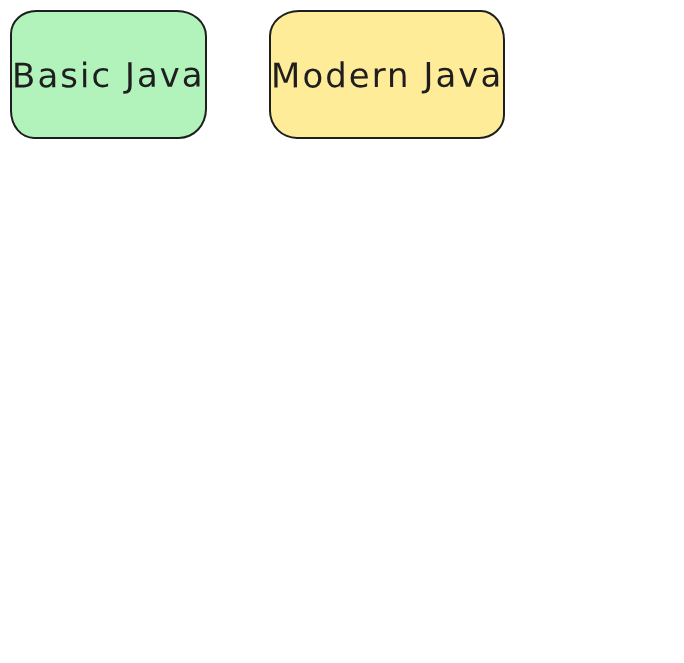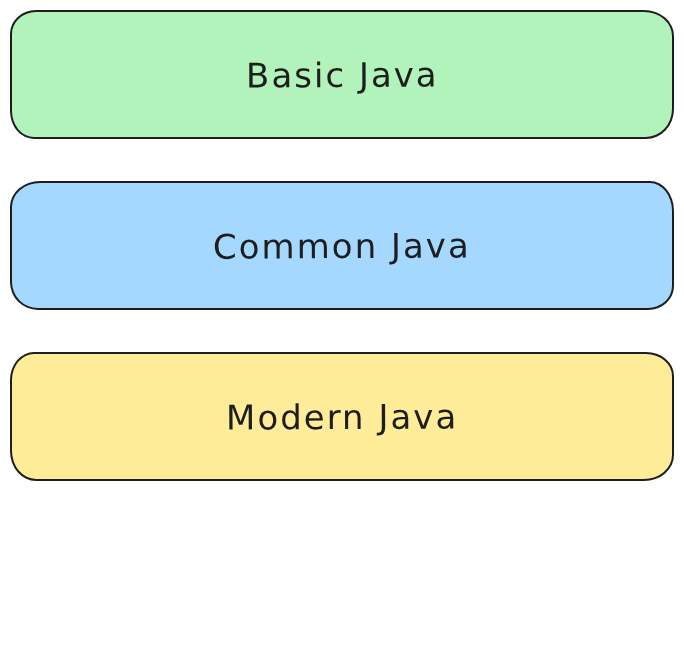--- a/index.html
+++ b/index.html
@@ -8,21 +8,20 @@
     background: #ffffff;
   }
   .canvas {
     position: relative;
     width: 684px;
     height: 663px;
     background: #ffffff;
     box-sizing: border-box;
     padding-top: 10px;
     display: flex;
-    flex-direction: column;
     gap: 42px;
     font-family: "DejaVu Sans", sans-serif;
   }
   .box {
     height: 129px;
     margin: 0 10px;
     box-sizing: border-box;
     border: 2.5px solid #1e1e1e;
     display: flex;
     align-items: center;
@@ -44,22 +43,19 @@
 </style>
 </head>
 <body>
 
 <div class="canvas">
 
   <div class="box" style="background: rgb(178, 242, 187);">
     <span class="box-label">Basic Java</span>
   </div>
 
-  <div class="box" style="background: rgb(165, 216, 255);">
-    <span class="box-label">Common Java</span>
-  </div>
 
   <div class="box" style="background: rgb(255, 236, 153);">
     <span class="box-label">Modern Java</span>
   </div>
 
 
 </div>
 
 </body></html>

